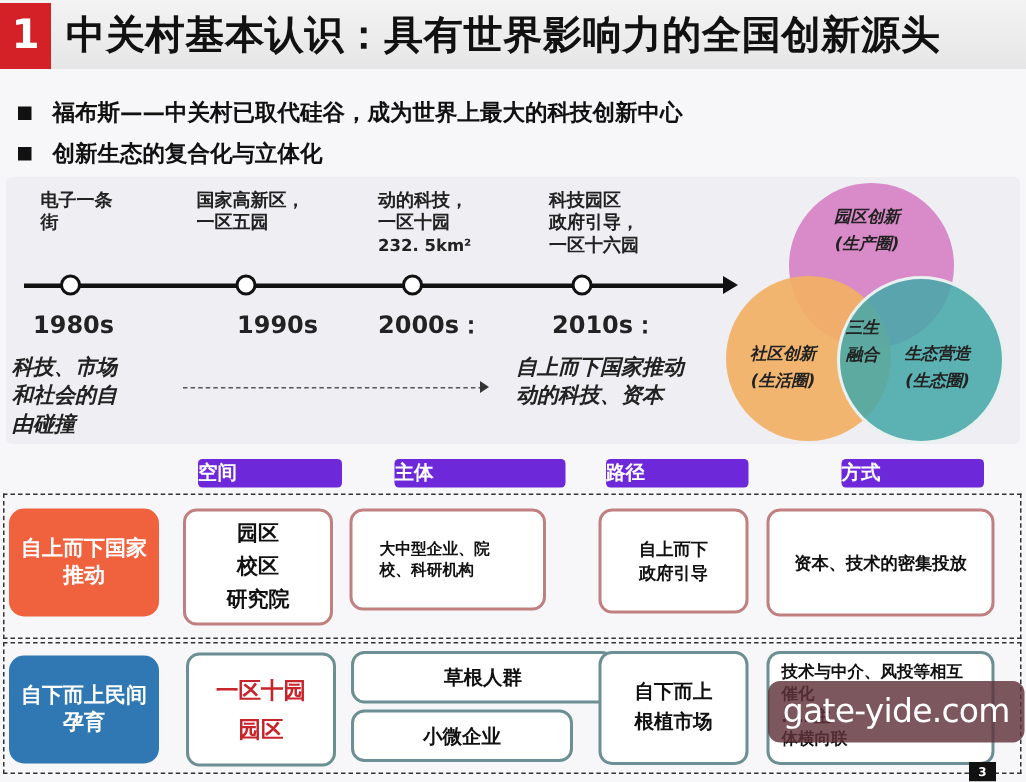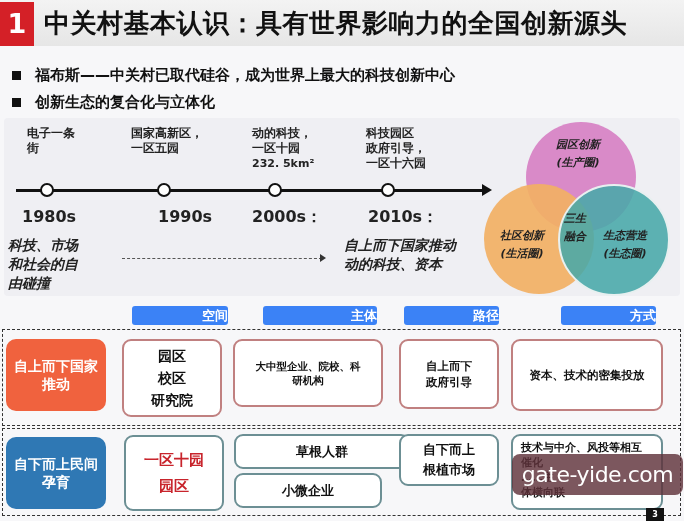--- a/index.html
+++ b/index.html
@@ -24,21 +24,21 @@
   .tl-dash { position: absolute; left: 122px; top: 258px; width: 200px; border-top: 1.5px dashed #555; }
   .tl-dash-arrow { position: absolute; left: 320px; top: 254px; border-top: 4px solid transparent; border-bottom: 4px solid transparent; border-left: 6px solid #333; }
 
   .venn { position: absolute; left: 484px; top: 118px; width: 200px; height: 180px; }
   .circle { position: absolute; border-radius: 50%; }
   .c-top { left: 42px; top: 4px; width: 110px; height: 110px; background: #d98ac8; }
   .c-left { left: 0; top: 66px; width: 110px; height: 110px; background: rgba(242,176,100,0.92); }
   .c-right { left: 74px; top: 66px; width: 112px; height: 112px; background: rgba(72,168,168,0.88); border: 2px solid #e8f0f0; }
   .venn-txt { position: absolute; font-size: 11px; font-weight: bold; text-align: center; line-height: 18px; color: #222; white-space: nowrap; font-style: italic; }
 
-  .hdr-btn { position: absolute; top: 306px; height: 19px; background: #3b82f6; color: #fff; font-weight: bold; font-size: 13px; text-align: right; line-height: 19px; border-radius: 3px; }
+  .hdr-btn { position: absolute; top: 306px; height: 19px; background: #6d28d9; color: #fff; font-weight: bold; font-size: 13px; text-align: left; line-height: 19px; border-radius: 3px; }
 
   .row-box { position: absolute; left: 2px; width: 679px; border: 1.5px dashed #333; }
   .left-card { position: absolute; left: 6px; width: 100px; height: 72px; border-radius: 10px; color: #fff; font-weight: bold; font-size: 14px; text-align: center; display: flex; align-items: center; justify-content: center; line-height: 18px; padding: 0 6px; }
   .card { position: absolute; border-radius: 9px; background: #fff; display: flex; align-items: center; justify-content: center; text-align: center; font-weight: bold; color: #111; }
   .card.red { border: 2px solid #c08080; }
   .card.teal { border: 2px solid #6c8f94; }
 
   .watermark { position: absolute; left: 512px; top: 454px; width: 171px; height: 41px; background: rgba(95,50,58,0.82); border-radius: 8px; color: #fff; font-size: 22px; font-family: "DejaVu Sans", sans-serif; display: flex; align-items: center; justify-content: center; letter-spacing: -0.5px; }
   .page-num { position: absolute; left: 646px; top: 508px; width: 18px; height: 13px; background: #111; color: #fff; font-size: 8px; font-weight: bold; text-align: center; line-height: 13px; }
 </style>
@@ -131,38 +131,38 @@
 <div class="hdr-btn" style="left:404px; width:95px;">路径</div>
 <div class="hdr-btn" style="left:546px; width:95px;margin-left:15px;">方式</div>
 
 <div class="row-box" style="top:329px; height:97px;"></div>
 <div class="left-card" style="top:339px; background:#f0623e;">自上而下国家推动</div>
 <div class="card red" style="left:122px; top:339px; width:100px; height:78px; flex-direction:column; font-size:14px; line-height:22px;">
   <div>园区</div>
   <div>校区</div>
   <div>研究院</div>
 </div>
-<div class="card red" style="left:233px; top:339px; width:150px; height:68px; font-size:10.5px; justify-content:flex-start; text-align:center; padding:0 18px; line-height:14px;">大中型企业、院校、科研机构</div>
+<div class="card red" style="left:233px; top:339px; width:131px; height:68px; font-size:10.5px; justify-content:flex-start; text-align:left; padding:0 18px; line-height:14px;">大中型企业、院校、科研机构</div>
 <div class="card red" style="left:399px; top:339px; width:100px; height:70px; flex-direction:column; font-size:11.5px; line-height:16px;">
   <div>自上而下</div>
   <div>政府引导</div>
 </div>
 <div class="card red" style="left:511px; top:339px; width:152px; height:72px; flex-direction:column; font-size:11.5px; line-height:18px;">
   <div>资本、技术的密集投放</div>
 </div>
 
 <div class="row-box" style="top:428px; height:88px;"></div>
 <div class="left-card" style="top:437px; background:#2f78b4;">自下而上民间孕育</div>
 <div class="card teal" style="left:124px; top:435px; width:100px; height:76px; flex-direction:column; font-size:15px; line-height:26px; color:#c8242c;">
   <div>一区十园</div>
   <div>园区</div>
 </div>
 <div class="card teal" style="left:234px; top:434px; width:176px; height:35px; font-size:13px;">草根人群</div>
 <div class="card teal" style="left:234px; top:473px; width:148px; height:35px; font-size:13px;">小微企业</div>
-<div class="card teal" style="left:399px; top:434px; width:100px; height:52px; flex-direction:column; font-size:13px; line-height:20px;">
+<div class="card teal" style="left:399px; top:434px; width:100px; height:76px; flex-direction:column; font-size:13px; line-height:20px;">
   <div>自下而上</div>
   <div>根植市场</div>
 </div>
 <div class="card teal" style="left:511px; top:434px; width:152px; height:76px; flex-direction:column; align-items:flex-start; justify-content:flex-start; padding:4px 8px; font-size:11px; line-height:15px; text-align:left;">
   <div>技术与中介、风投等相互</div>
   <div>催化</div>
   <div>……主</div>
   <div>体横向联</div>
 </div>
 

